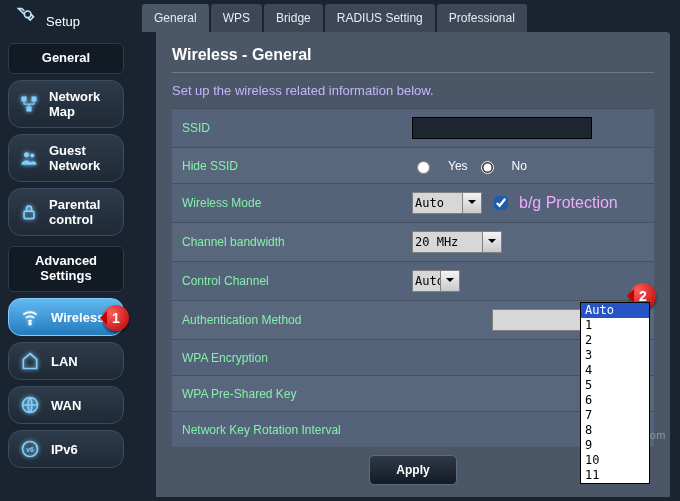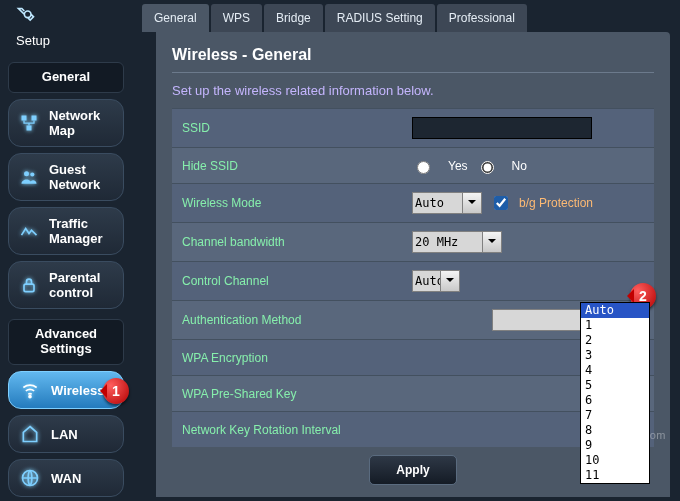--- a/index.html
+++ b/index.html
@@ -14,25 +14,24 @@
     overflow: hidden;
     display: flex;
   }
   
   .sidebar {
     width: 180px;
     padding: 4px 8px 0 8px;
   }
   .setup-item {
     display: flex;
-    align-items: flex-start;
-    gap: 4px;
+    align-items: flex-end;
+    gap: 10px;
     padding: 2px 8px 6px 8px;
     margin-bottom: 8px;
-    flex-direction: column;
   }
   .setup-item .icon { color: #cfeaff; }
   .section-header {
     background: #121a24;
     border: 1px solid #2e3b4a;
     border-radius: 6px;
     text-align: center;
     font-weight: bold;
     padding: 6px 0 8px 0;
     margin-bottom: 6px;
@@ -177,21 +176,21 @@
   }
   .select .arrow {
     position: absolute;
     right: 5px; top: 7px;
     width: 0; height: 0;
     border: 4px solid transparent;
     border-top-color: #000;
     z-index: 2;
   }
   .chk { width: 14px; height: 14px; accent-color: #1e5da8; }
-  .bg-label { color: #fdba74; font-size: 12px; }
+  .bg-label { color: #f0abfc; font-size: 16px; }
   
   
   .dropdown-list {
     position: absolute;
     background: #fff;
     color: #000;
     font-family: monospace;
     font-size: 12px;
     border: 1px solid #000;
     width: 70px;
@@ -262,28 +261,20 @@
   </div>
   <div class="nav-item">
     <span class="icon">
       <svg width="20" height="20" viewBox="0 0 24 24" fill="#7ecfff">
           <circle cx="9" cy="8" r="3"></circle>
           <circle cx="16" cy="9" r="2.5"></circle>
           <path d="M3 20c0-3 3-5 6-5s6 2 6 5M13 20c0-2 2-4 4-4s4 2 4 4"></path>
         </svg>
     </span>
     <span>Guest Network</span>
-  </div>
-  <div class="nav-item">
-    <span class="icon">
-      <svg width="20" height="20" viewBox="0 0 24 24" fill="none" stroke="#7ecfff" stroke-width="2">
-          <path d="M3 17l5-8 4 6 3-4 6 6"></path>
-        </svg>
-    </span>
-    <span>Traffic Manager</span>
   </div>
   <div class="nav-item">
     <span class="icon">
       <svg width="20" height="20" viewBox="0 0 24 24" fill="none" stroke="#7ecfff" stroke-width="2">
           <rect x="6" y="11" width="12" height="9" rx="2"></rect>
           <path d="M9 11V8a3 3 0 0 1 6 0v3"></path>
         </svg>
     </span>
     <span>Parental control</span>
   </div>

